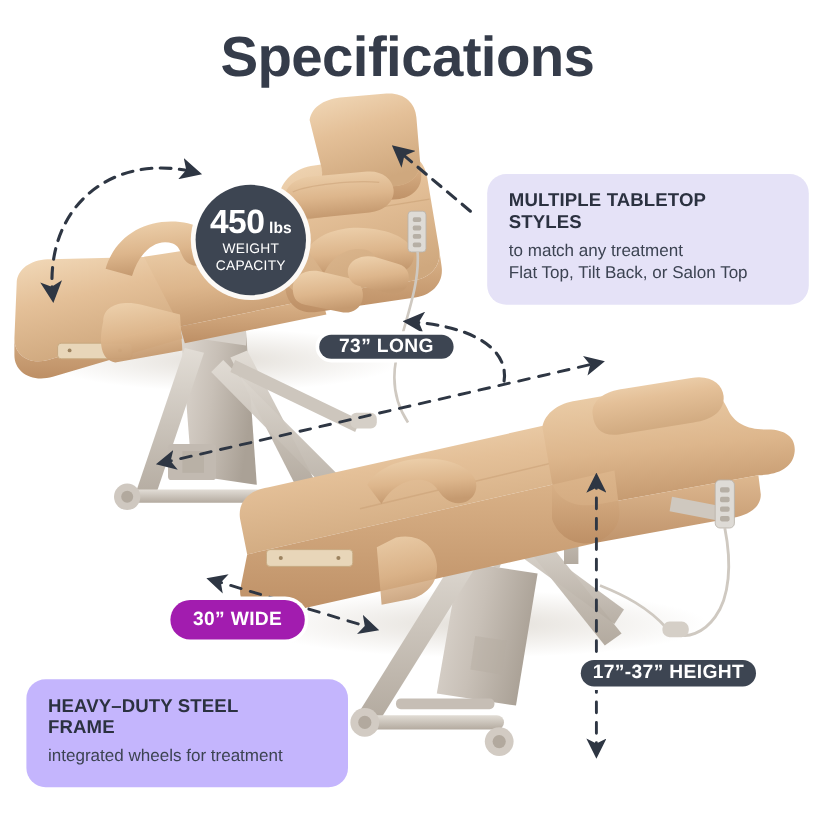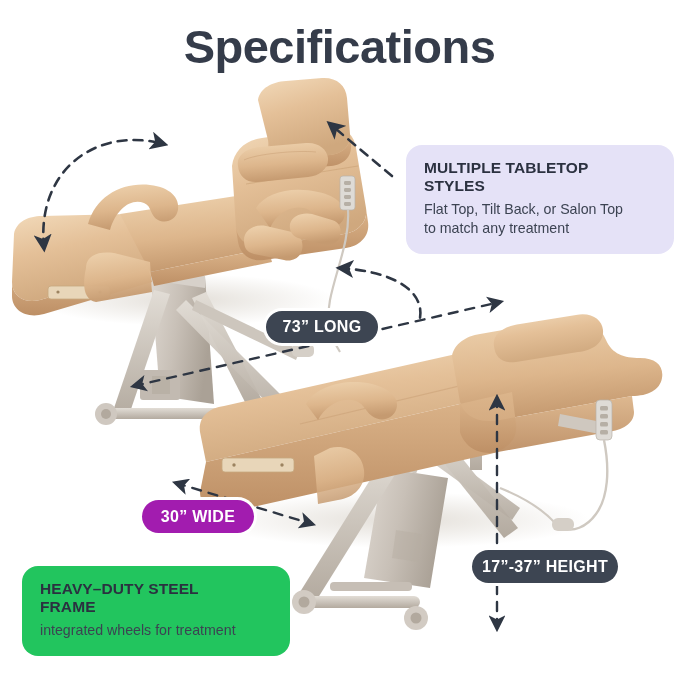--- a/index.html
+++ b/index.html
@@ -24,23 +24,23 @@
   #callout-styles{left:406px;top:145px;width:268px;}
   #callout-frame{left:22px;top:566px;width:268px;}
 
   
   .pill{
     position:absolute;background:#3d4552;color:#fff;border-radius:999px;
     font-size:16px;font-weight:600;letter-spacing:.3px;
     display:flex;align-items:center;justify-content:center;
     box-shadow:0 0 0 3px #fff;white-space:nowrap;
   }
-  #pill-long{left:266px;top:311px;width:112px;height:32px;}
+  #pill-long{left:266px;top:279px;width:112px;height:20px;}
   #pill-wide{left:142px;top:500px;width:112px;height:33px;}
-  #pill-height{left:472px;top:550px;width:146px;height:33px;}
+  #pill-height{left:484px;top:550px;width:146px;height:22px;}
 
   
   #weight-badge{
     position:absolute;left:163px;top:154px;width:92px;height:92px;border-radius:50%;
     background:#3d4552;box-shadow:0 0 0 4px rgba(255,255,255,.92);
     display:flex;flex-direction:column;align-items:center;justify-content:center;
     color:#fff;text-align:center;
   }
   #weight-badge .wb-top{display:flex;align-items:baseline;gap:4px;line-height:1;}
   #weight-badge .wb-num{font-size:28px;font-weight:700;letter-spacing:-.5px;}
@@ -254,29 +254,37 @@
 
     <path d="M340 268 C400 272 424 294 420 318" stroke="#2e3643" stroke-width="2.6" fill="none" stroke-dasharray="9 7" stroke-linecap="round" marker-start="url(#ahs)"></path>
 
     <path d="M134 386 L500 302" stroke="#2e3643" stroke-width="2.4" fill="none" stroke-dasharray="9 8" stroke-linecap="round" marker-start="url(#ahs)" marker-end="url(#ah)"></path>
 
     <path d="M176 483 L312 524" stroke="#2e3643" stroke-width="2.4" fill="none" stroke-dasharray="9 8" stroke-linecap="round" marker-start="url(#ahs)" marker-end="url(#ah)"></path>
 
     <path d="M497 398 L497 628" stroke="#2e3643" stroke-width="2.4" fill="none" stroke-dasharray="9 8" stroke-linecap="round" marker-start="url(#ahs)" marker-end="url(#ah)"></path>
   </svg>
 
+  <div id="weight-badge" class="ui-over" style="background: rgb(61, 69, 82);">
+    <div class="wb-top">
+      <span class="wb-num">450</span>
+      <span class="wb-unit">lbs</span>
+    </div>
+    <div class="wb-l1">WEIGHT</div>
+    <div class="wb-l2">CAPACITY</div>
+  </div>
 
   <div class="pill ui-over" id="pill-long" style="background: rgb(61, 69, 82);">73” LONG</div>
   <div class="pill ui-over" id="pill-wide" style="background: #a21caf;">30” WIDE</div>
   <div class="pill ui-over" id="pill-height" style="background: rgb(61, 69, 82);">17”-37” HEIGHT</div>
 
   <div class="callout ui-over" id="callout-styles" style="background: rgb(229, 226, 247);">
     <div class="c-head">MULTIPLE TABLETOP STYLES</div>
+    <div class="c-line">to match any treatment</div>
     <div class="c-line">Flat Top, Tilt Back, or Salon Top</div>
-    <div class="c-line">to match any treatment</div>
   </div>
 
-  <div class="callout ui-over" id="callout-frame" style="background: #22c55e;">
+  <div class="callout ui-over" id="callout-frame" style="background: #c4b5fd;">
     <div class="c-head">HEAVY–DUTY STEEL FRAME</div>
     <div class="c-line">integrated wheels for treatment</div>
   </div>
 
 </div>
 
 </body></html>

